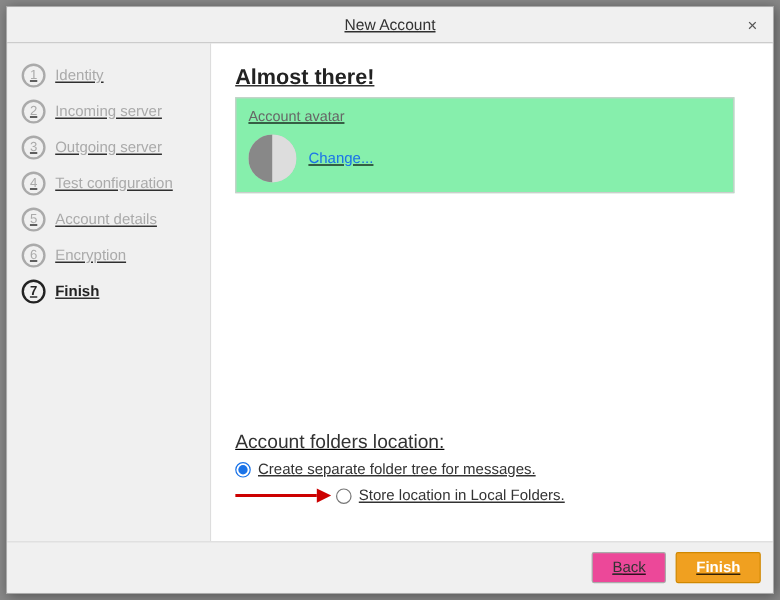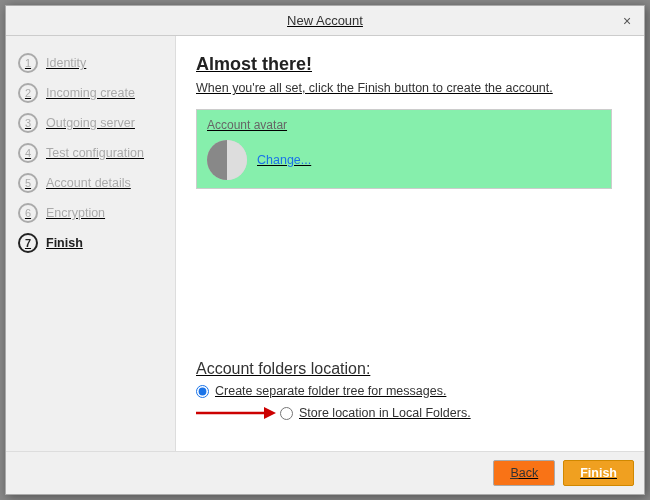--- a/index.html
+++ b/index.html
@@ -196,21 +196,21 @@
       border-top: 1px solid #ddd;
       background: #f0f0f0;
       flex-shrink: 0;
     }
     .btn {
       padding: 5px 16px;
       font-size: 12.5px;
       border: 1px solid #aaa;
       border-radius: 2px;
       cursor: pointer;
-      background: #f97316;
+      background: #ec4899;
       color: #333;
     }
     .btn-primary {
       background: #f0a020;
       border-color: #d08800;
       color: #fff;
       font-weight: bold;
     }
   </style>
 </head>
@@ -223,21 +223,21 @@
   </div>
   <div class="dialog-body">
     <div class="sidebar">
 
     <div class="sidebar-item">
           <div class="step-circle">1</div>
           <span>Identity</span>
         </div>
         <div class="sidebar-item">
           <div class="step-circle">2</div>
-          <span>Incoming create</span>
+          <span>Incoming server</span>
         </div>
         <div class="sidebar-item">
           <div class="step-circle">3</div>
           <span>Outgoing server</span>
         </div>
         <div class="sidebar-item">
           <div class="step-circle">4</div>
           <span>Test configuration</span>
         </div>
         <div class="sidebar-item">
@@ -248,21 +248,20 @@
           <div class="step-circle">6</div>
           <span>Encryption</span>
         </div>
         <div class="sidebar-item active">
           <div class="step-circle">7</div>
           <span style="font-weight: bold;">Finish</span>
         </div>
       </div>
     <div class="main-content">
       <div class="main-title">Almost there!</div>
-      <div class="main-subtitle">When you're all set, click the Finish button to create the account.</div>
 
       <div class="avatar-section">
         <div class="avatar-label">Account avatar</div>
         <div class="avatar-row">
           <div class="avatar-circle">
             <div class="avatar-half-left"></div>
             <div class="avatar-half-right"></div>
           </div>
           <span class="change-link">Change...</span>
         </div>

